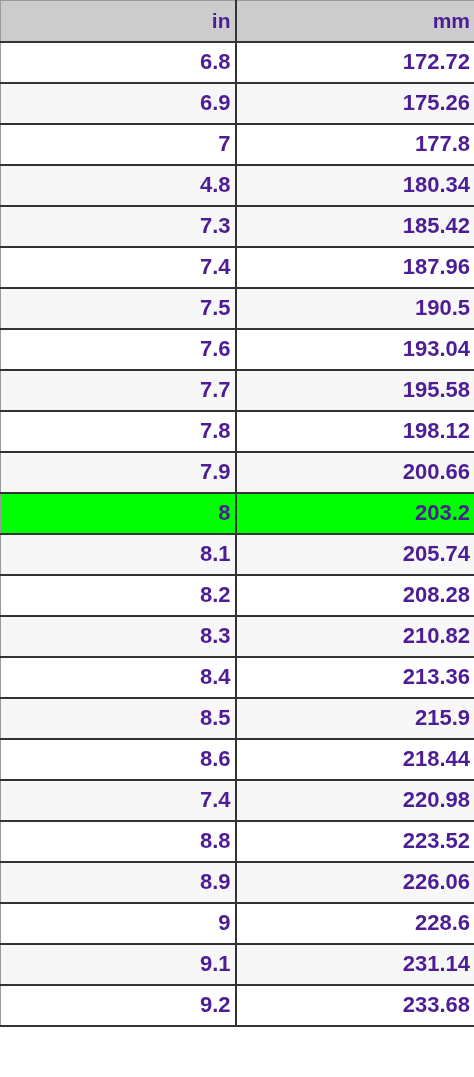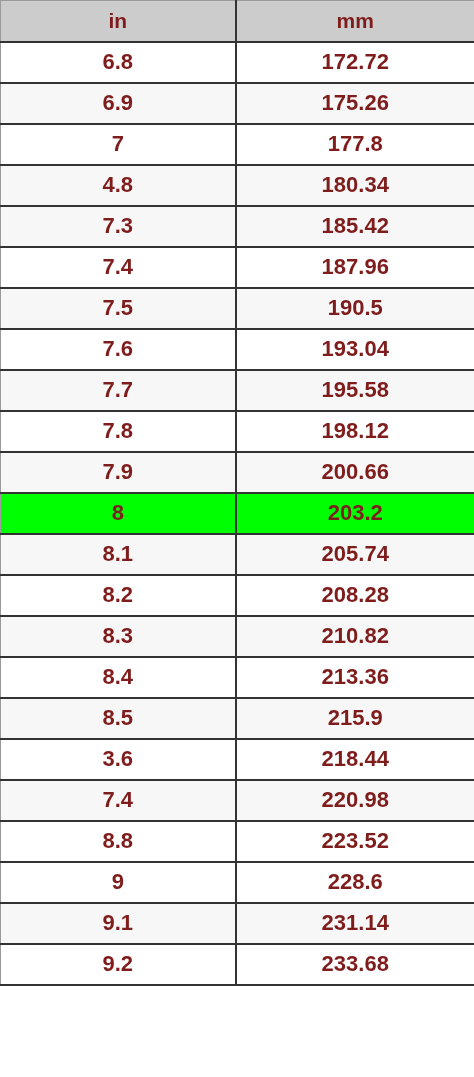--- a/index.html
+++ b/index.html
@@ -24,24 +24,24 @@
 
   
   col.col-in { width: 235px; }
   col.col-mm { width: 239px; }
 
   
   #conversion-table th,
   #conversion-table td {
     height: 41px;
     box-sizing: border-box;
-    text-align: center;
+    text-align: right;
     vertical-align: middle;
     padding: 0 4px;
-    color: #7f1d1d;
+    color: #4c1d95;
     border-bottom: 2px solid #333333;
     border-right: 2px solid #333333;
     white-space: nowrap;
     overflow: hidden;
   }
   #conversion-table th:first-child,
   #conversion-table td:first-child {
     border-left: 1px solid #9a9a9a;
   }
   #conversion-table th:last-child,
@@ -154,30 +154,34 @@
       </tr>
       <tr>
         <td class="cell-in">8.4</td>
         <td class="cell-mm">213.36</td>
       </tr>
       <tr class="row-alt">
         <td class="cell-in">8.5</td>
         <td class="cell-mm">215.9</td>
       </tr>
       <tr>
-        <td class="cell-in">3.6</td>
+        <td class="cell-in">8.6</td>
         <td class="cell-mm">218.44</td>
       </tr>
       <tr class="row-alt">
         <td class="cell-in">7.4</td>
         <td class="cell-mm">220.98</td>
       </tr>
       <tr>
         <td class="cell-in">8.8</td>
         <td class="cell-mm">223.52</td>
+      </tr>
+      <tr class="row-alt">
+        <td class="cell-in">8.9</td>
+        <td class="cell-mm">226.06</td>
       </tr>
       <tr>
         <td class="cell-in">9</td>
         <td class="cell-mm">228.6</td>
       </tr>
       <tr class="row-alt">
         <td class="cell-in">9.1</td>
         <td class="cell-mm">231.14</td>
       </tr>
       <tr>

